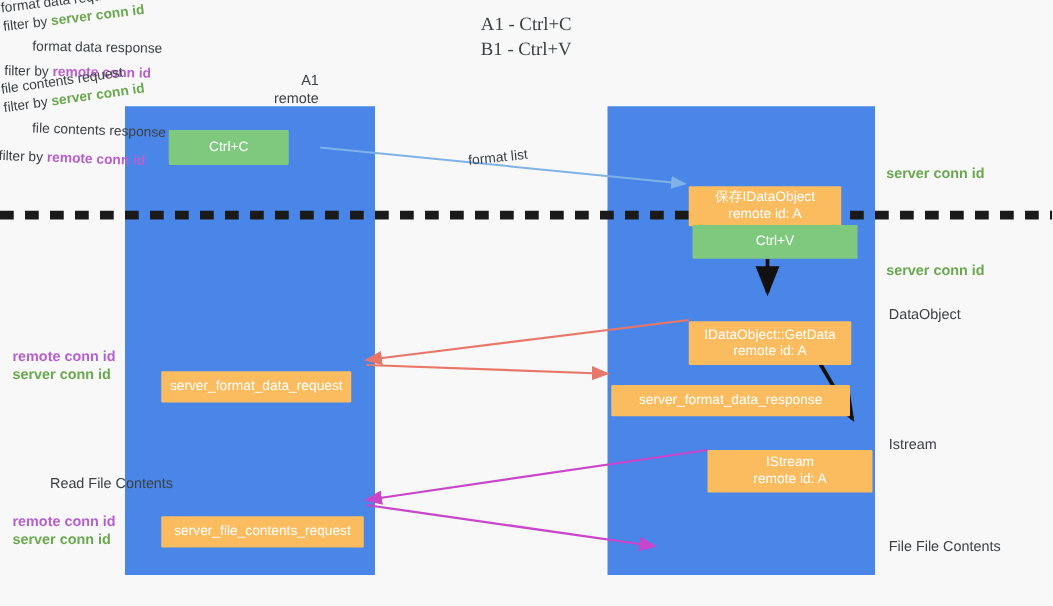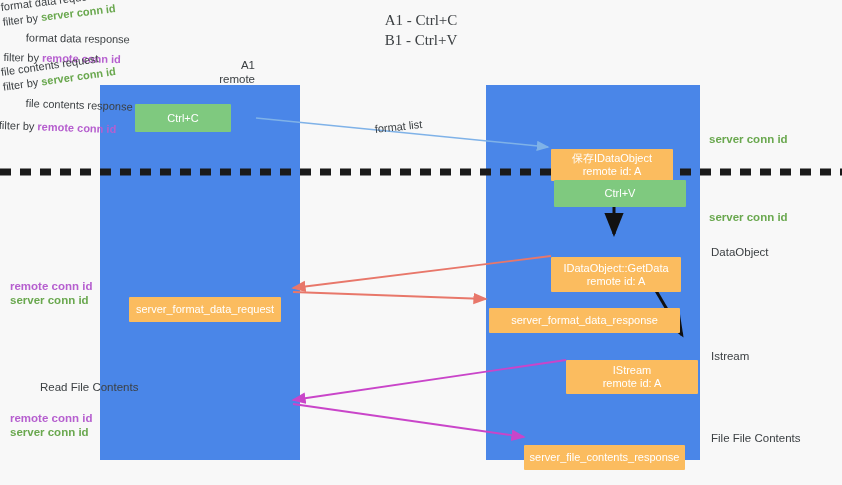--- a/index.html
+++ b/index.html
@@ -143,22 +143,22 @@
   <div class="node orange" style="left:551px; top:237px; width:130px; height:35px;">IDataObject::GetData
 remote id: A</div>
 
   <div class="node orange" style="left:566px; top:340px; width:132px; height:34px;">IStream
 remote id: A</div>
 
   <div class="node orange" style="left:129px; top:277px; width:152px; height:25px;">server_format_data_request</div>
 
   <div class="node orange" style="left:489px; top:288px; width:191px; height:25px;">server_format_data_response</div>
 
+  <div class="node orange" style="left:129px; top:393px; width:162px; height:25px;">server_file_contents_request</div>
 
-  <div class="node orange" style="left:524px; top:425px; width:161px; height:25px;">server_file_contents_response</div>
 
   <div class="edge-label rot-group" style="left:374px; top:122px; transform: rotate(-6deg);">format list</div>
 
   <div class="rot-group" style="left:368px; top:228px; transform: rotate(-7deg);">
     <div class="edge-label" style="position:relative;">format data request</div>
     <div class="edge-label" style="position:relative;"><span>filter by </span><span class="hl-green">server conn id</span></div>
   </div>
 
   <div class="rot-group" style="left:336px; top:285px; transform: rotate(1deg);">
     <div class="edge-label" style="position:relative; padding-left:26px;">format data response</div>

